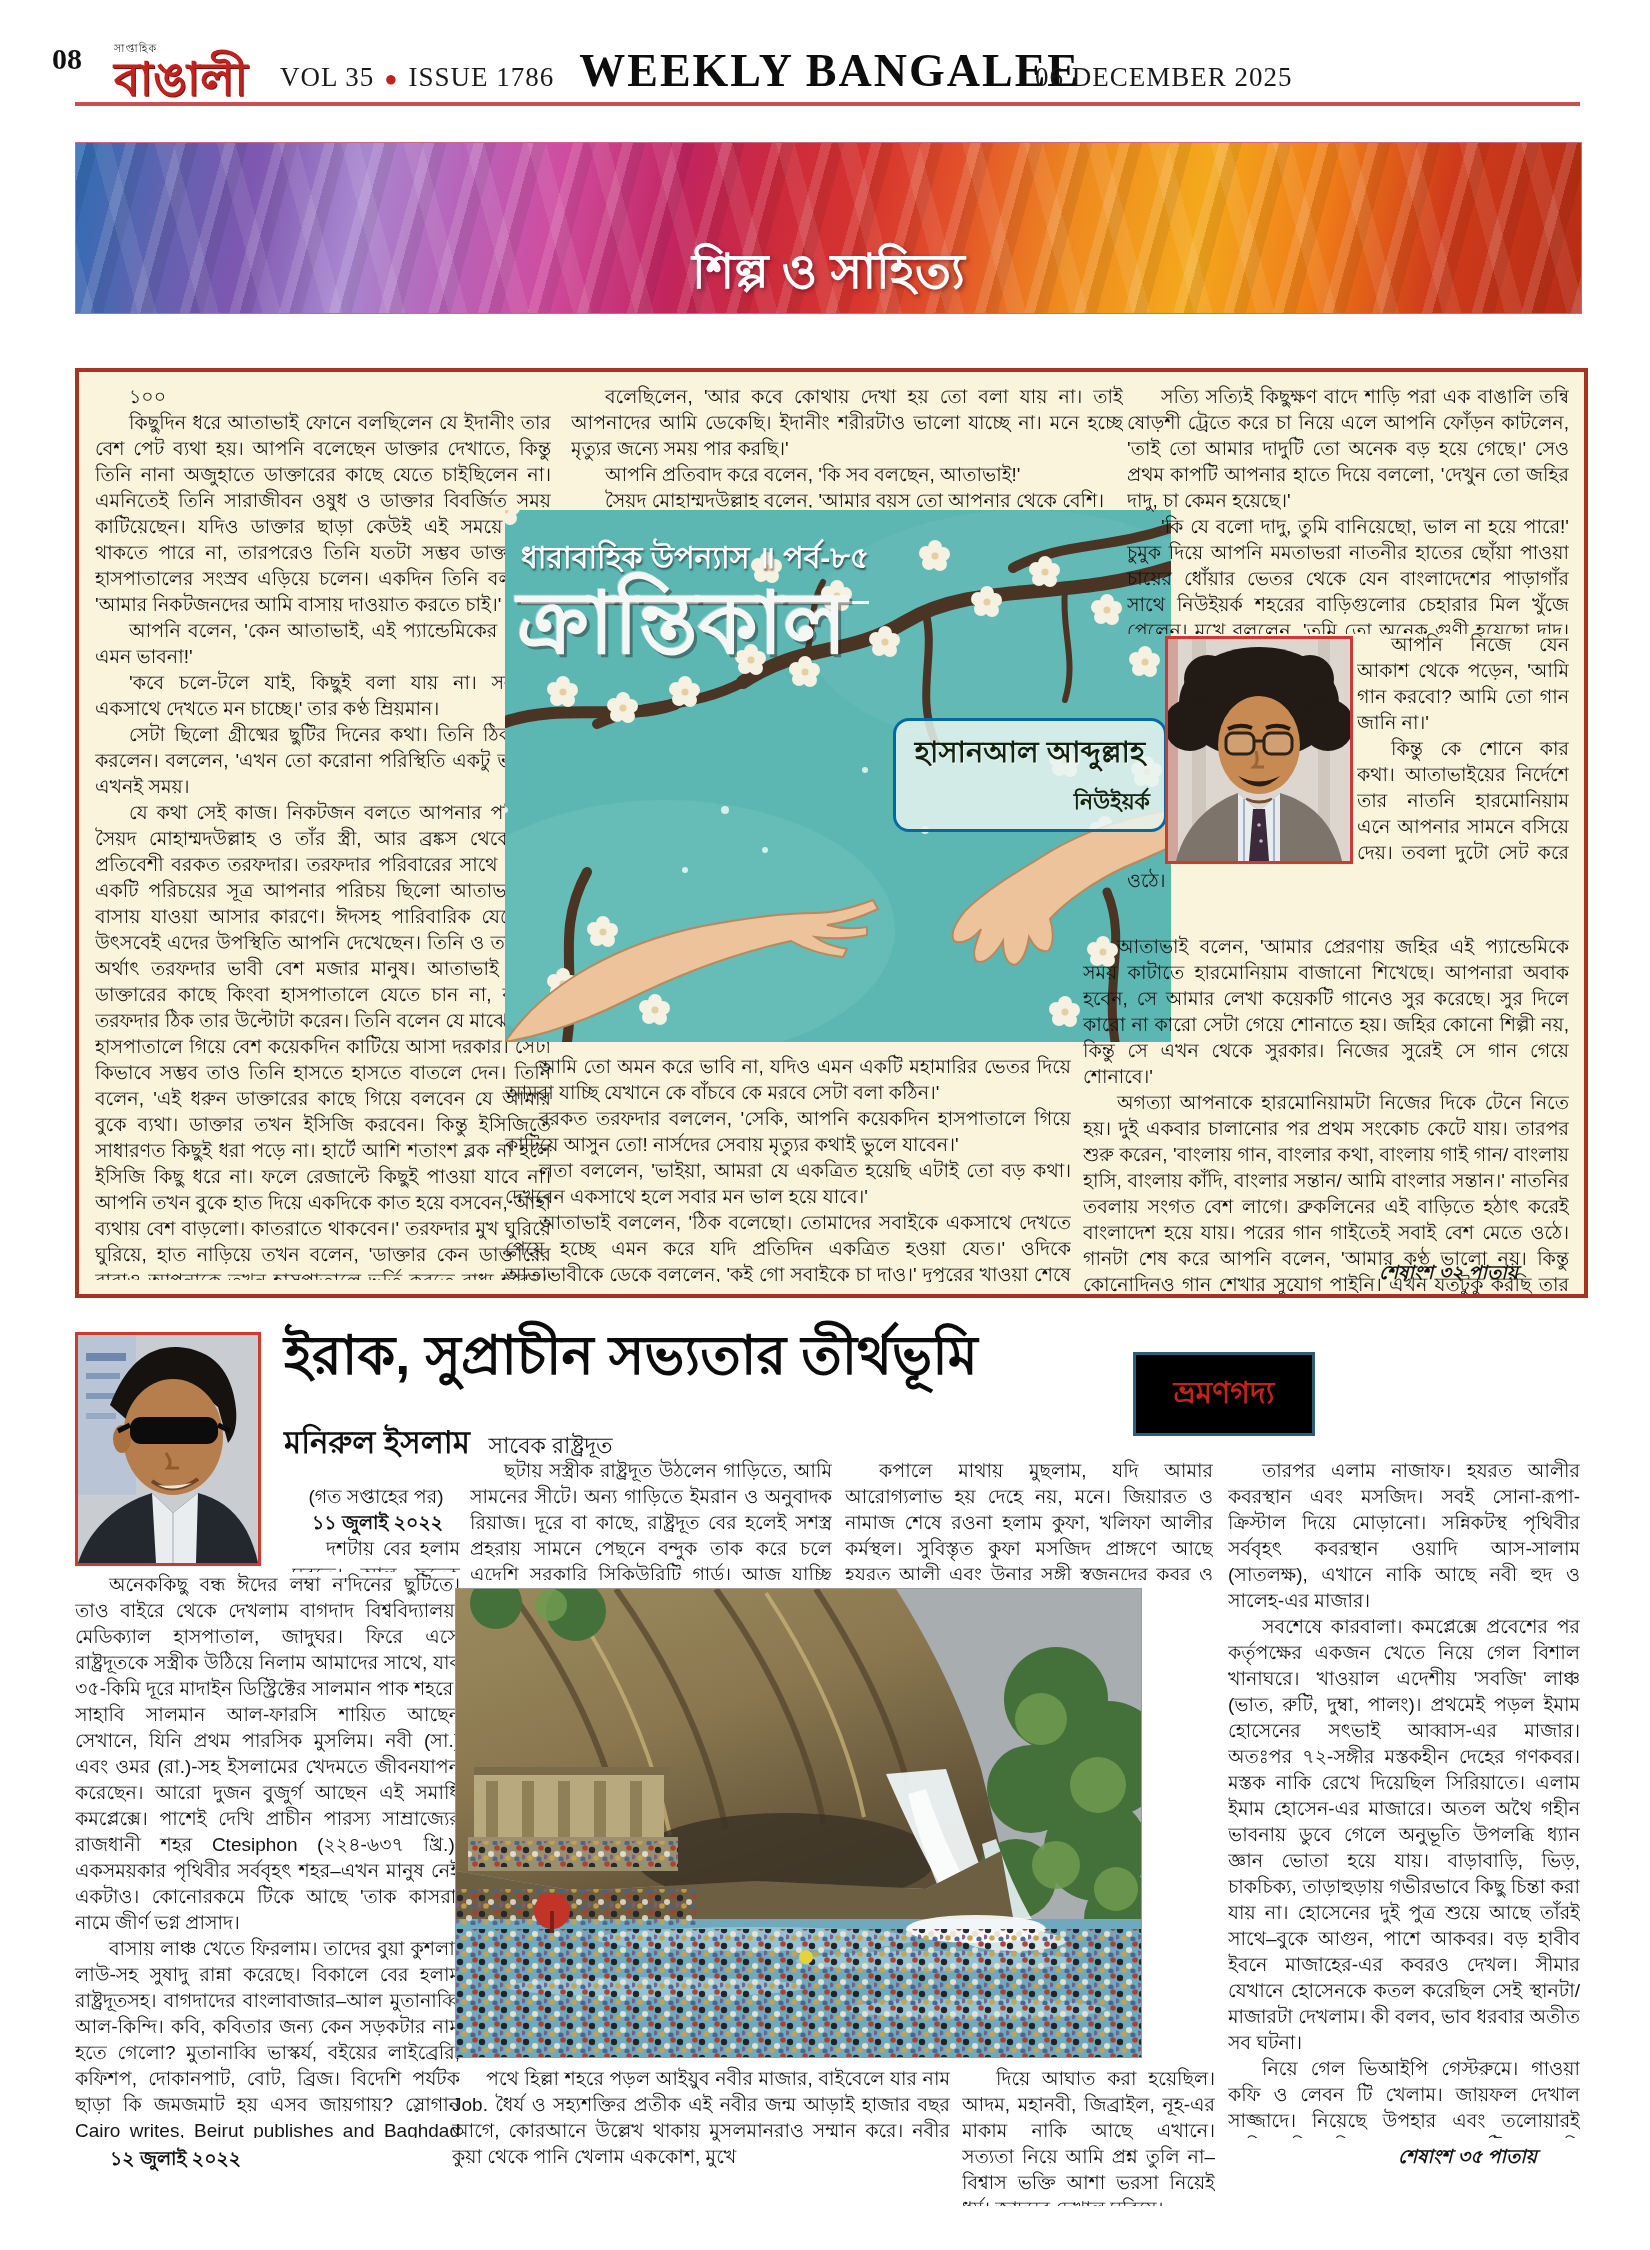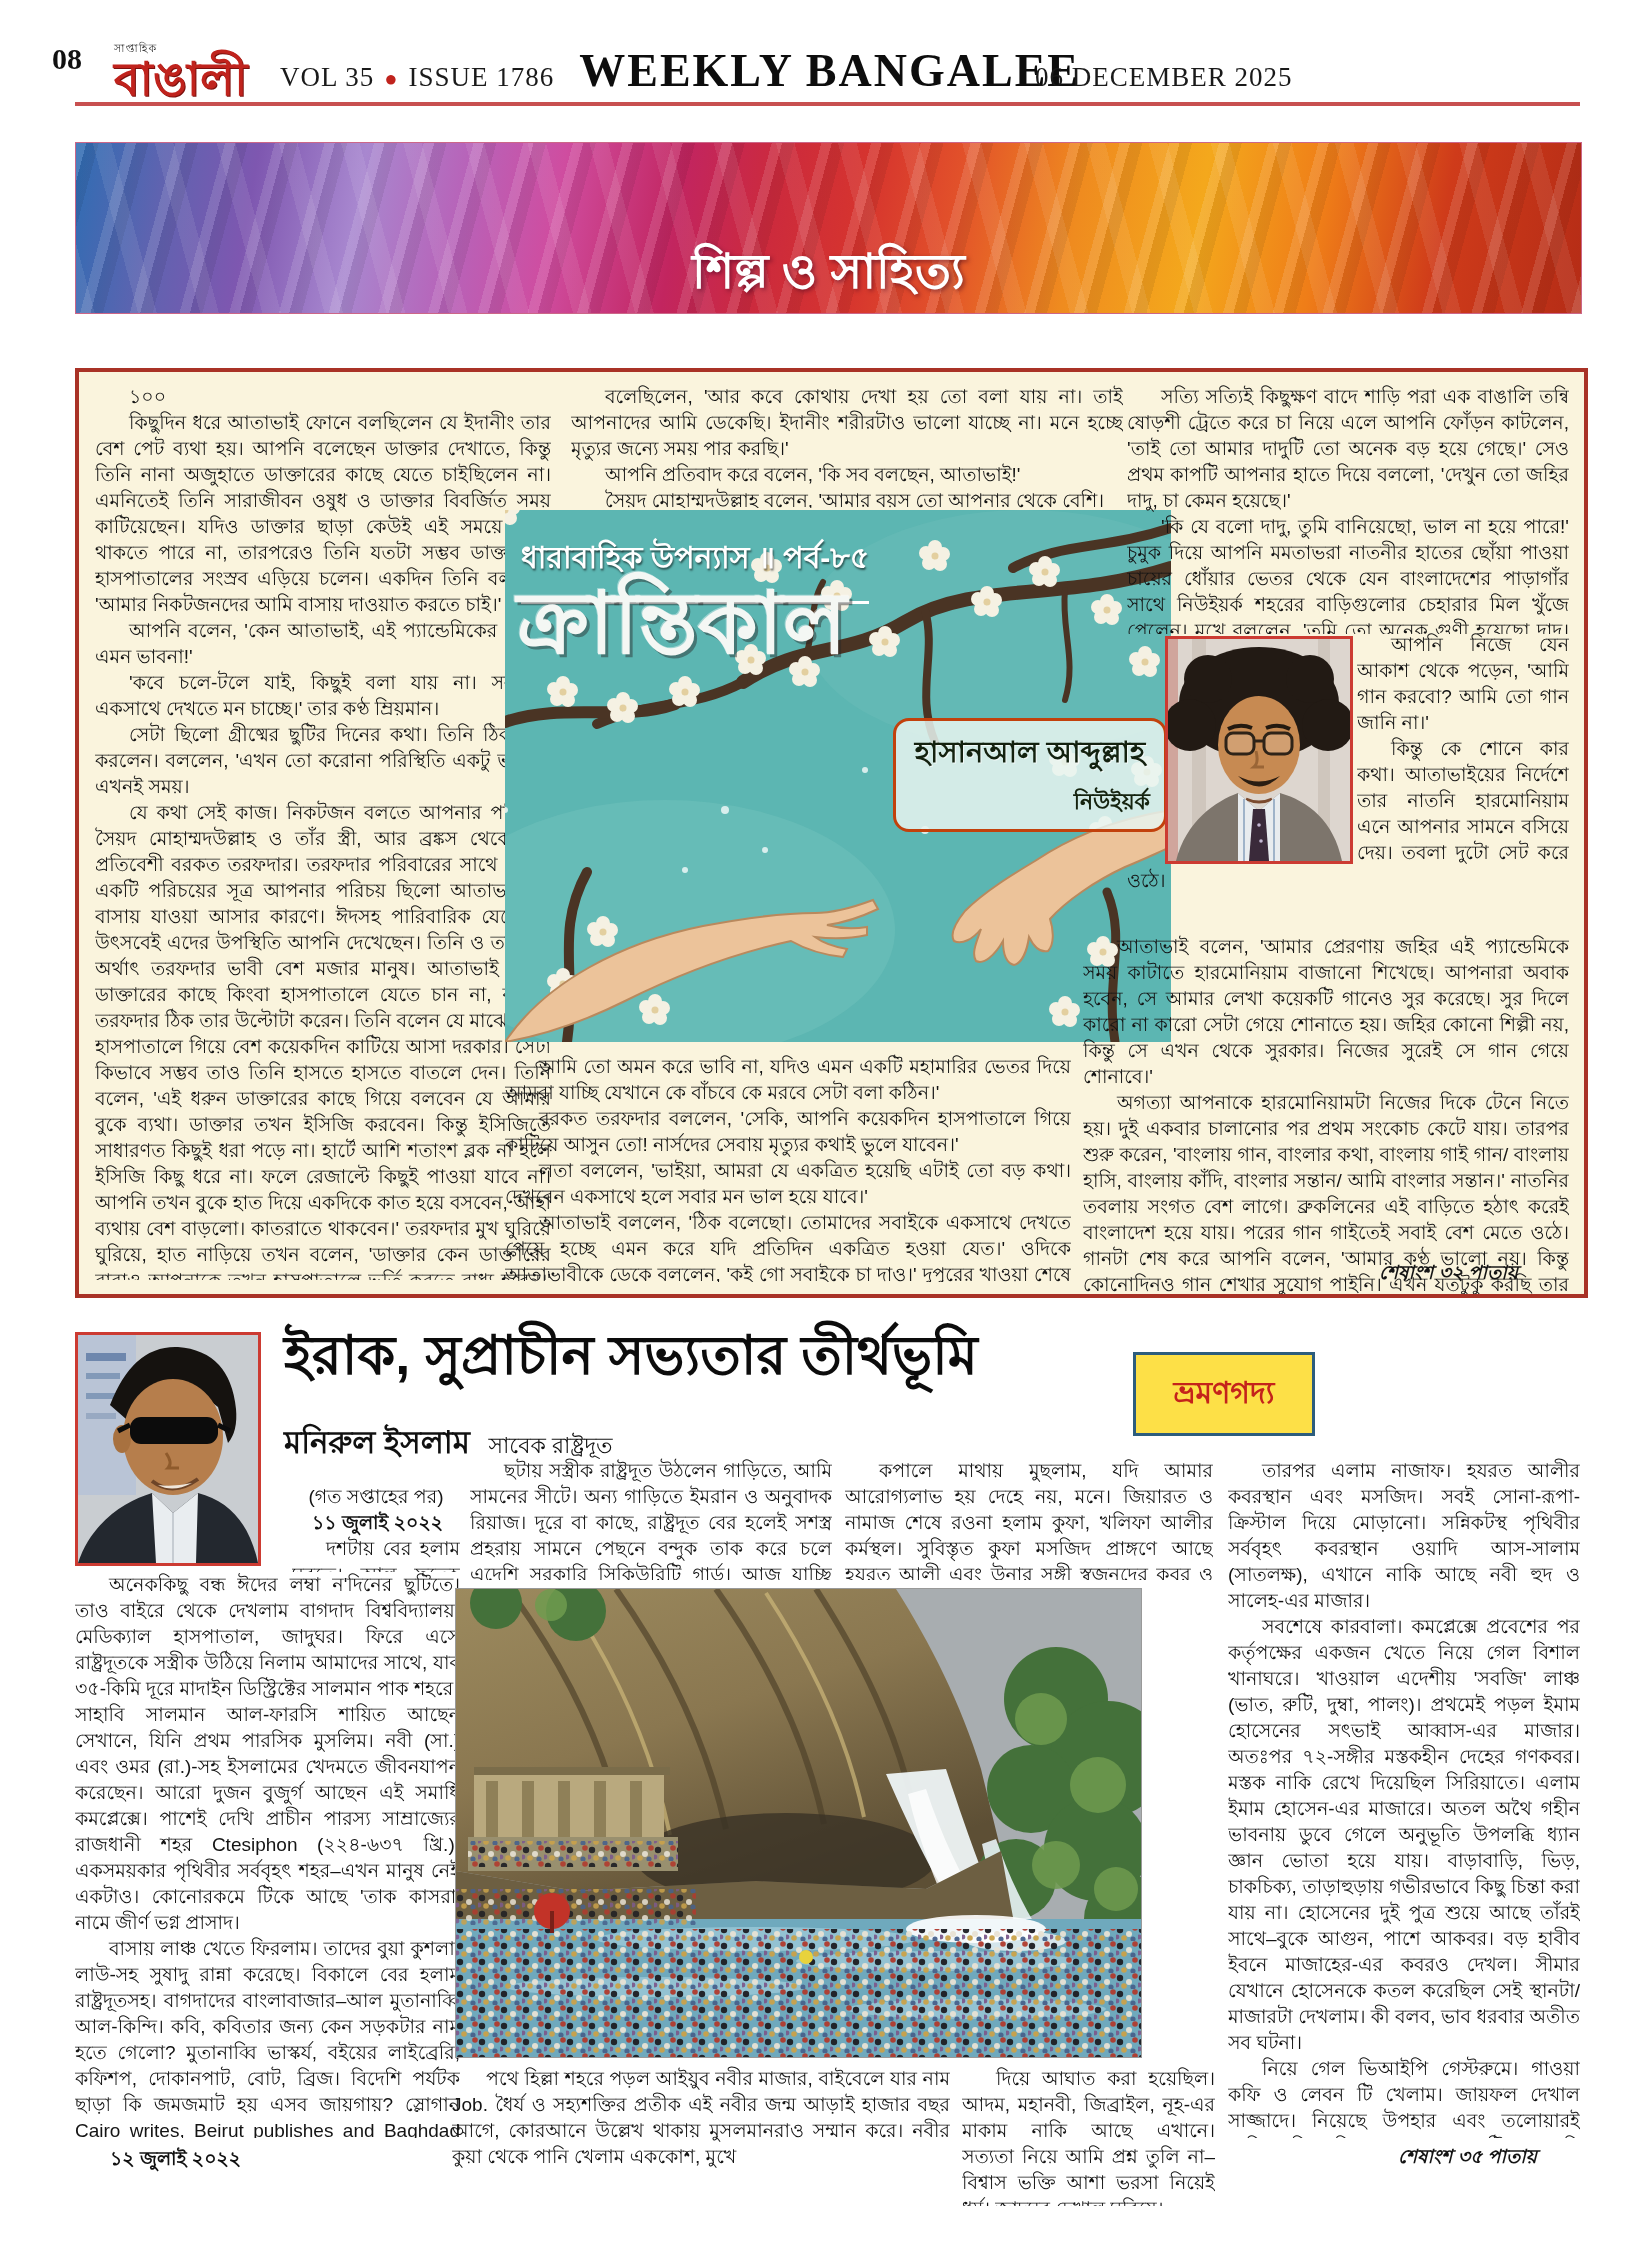--- a/index.html
+++ b/index.html
@@ -31,32 +31,32 @@
     text-shadow:2px 2px 4px rgba(60,0,30,.5);}
   
   .storybox{border:4px solid #a93226;background:#faf4dd;}
   .btxt{font-size:19px;line-height:26px;text-align:justify;overflow:hidden;color:#141414;}
   .btxt p{margin:0;text-indent:34px;}
   .illus{overflow:hidden;}
   .kicker{color:#fff;font-size:30px;font-weight:bold;border-bottom:3px solid #fff;
     padding-bottom:16px;text-shadow:1px 2px 2px rgba(0,0,0,.55);}
   .novel-title{color:#f4f7f4;font-size:86px;font-weight:bold;line-height:1;
     text-shadow:3px 3px 0 rgba(40,40,40,.45), -1px -1px 0 rgba(255,255,255,.4);}
-  .authorbox{background:rgba(232,245,240,.85);border:3px solid #c2410c;border-radius:16px;
+  .authorbox{background:rgba(232,245,240,.85);border:3px solid #0369a1;border-radius:16px;
     padding:8px 14px;text-align:center;}
   .authorbox .nm{font-size:29px;font-weight:bold;color:#13210f;
      text-shadow:1px 1px 0 rgba(255,255,255,.7);}
   .authorbox .loc{font-size:22px;font-weight:bold;color:#15230f;text-align:right;margin-top:6px;}
   .photoframe{border:3px solid #cc3b32;overflow:hidden;background:#d8d2cb;}
   .continued{font-size:19px;font-style:italic;font-weight:bold;color:#141414;}
   
   .headline2{font-size:54px;font-weight:bold;color:#0c0c0c;line-height:1.1;}
   .byline-name{font-size:31px;font-weight:bold;color:#101010;}
   .byline-title{font-size:22px;color:#101010;}
-  .badge{border:3px solid #2d5d7d;background:#fde047;display:flex;align-items:center;
+  .badge{border:3px solid #2d5d7d;background:#000000;display:flex;align-items:center;
     justify-content:center;}
   .badge span{color:#c4231b;font-size:30px;font-weight:bold;}
   .datehead{font-size:19px;font-weight:bold;}
   .parenhead{font-size:19px;margin-top:24px;}
   .center{text-align:center;}
 </style>
 </head>
 <body>
 
 <div class="page">

